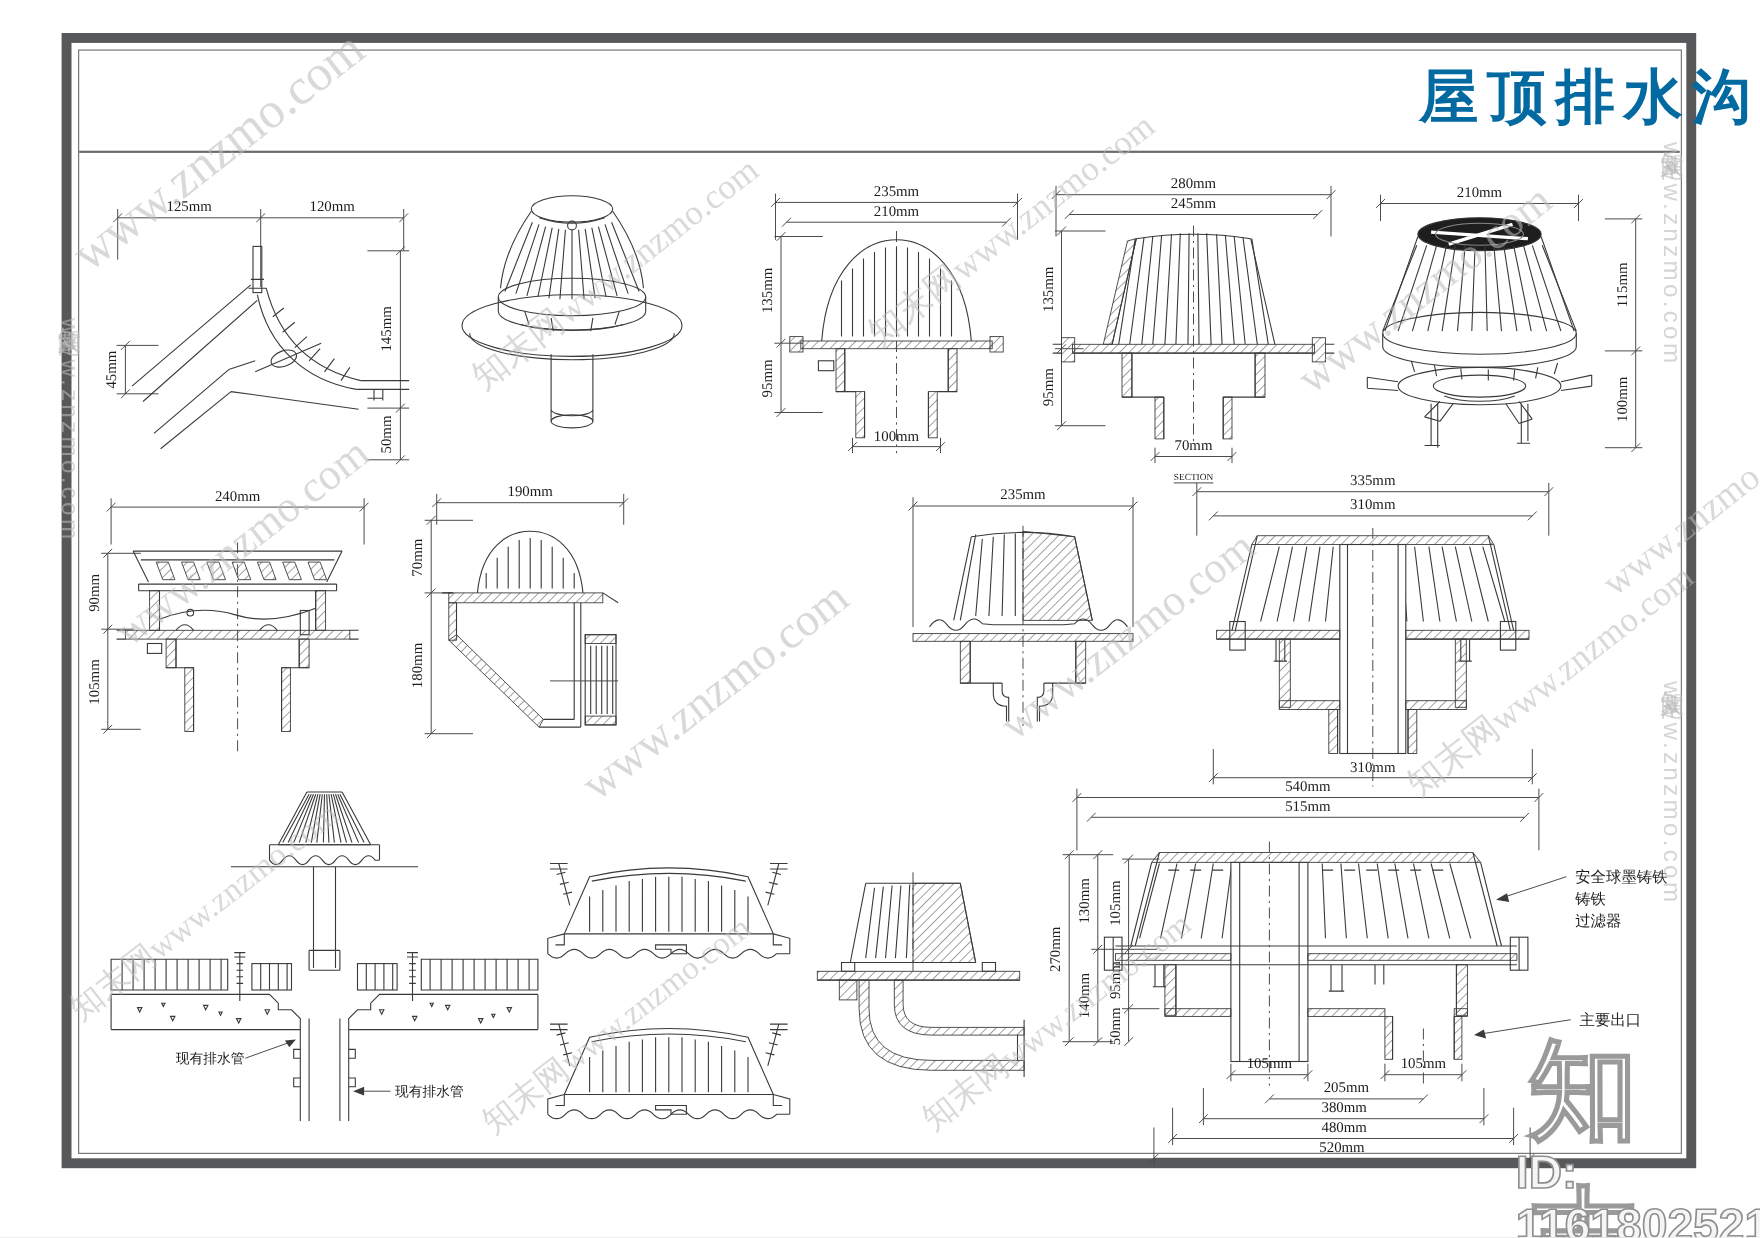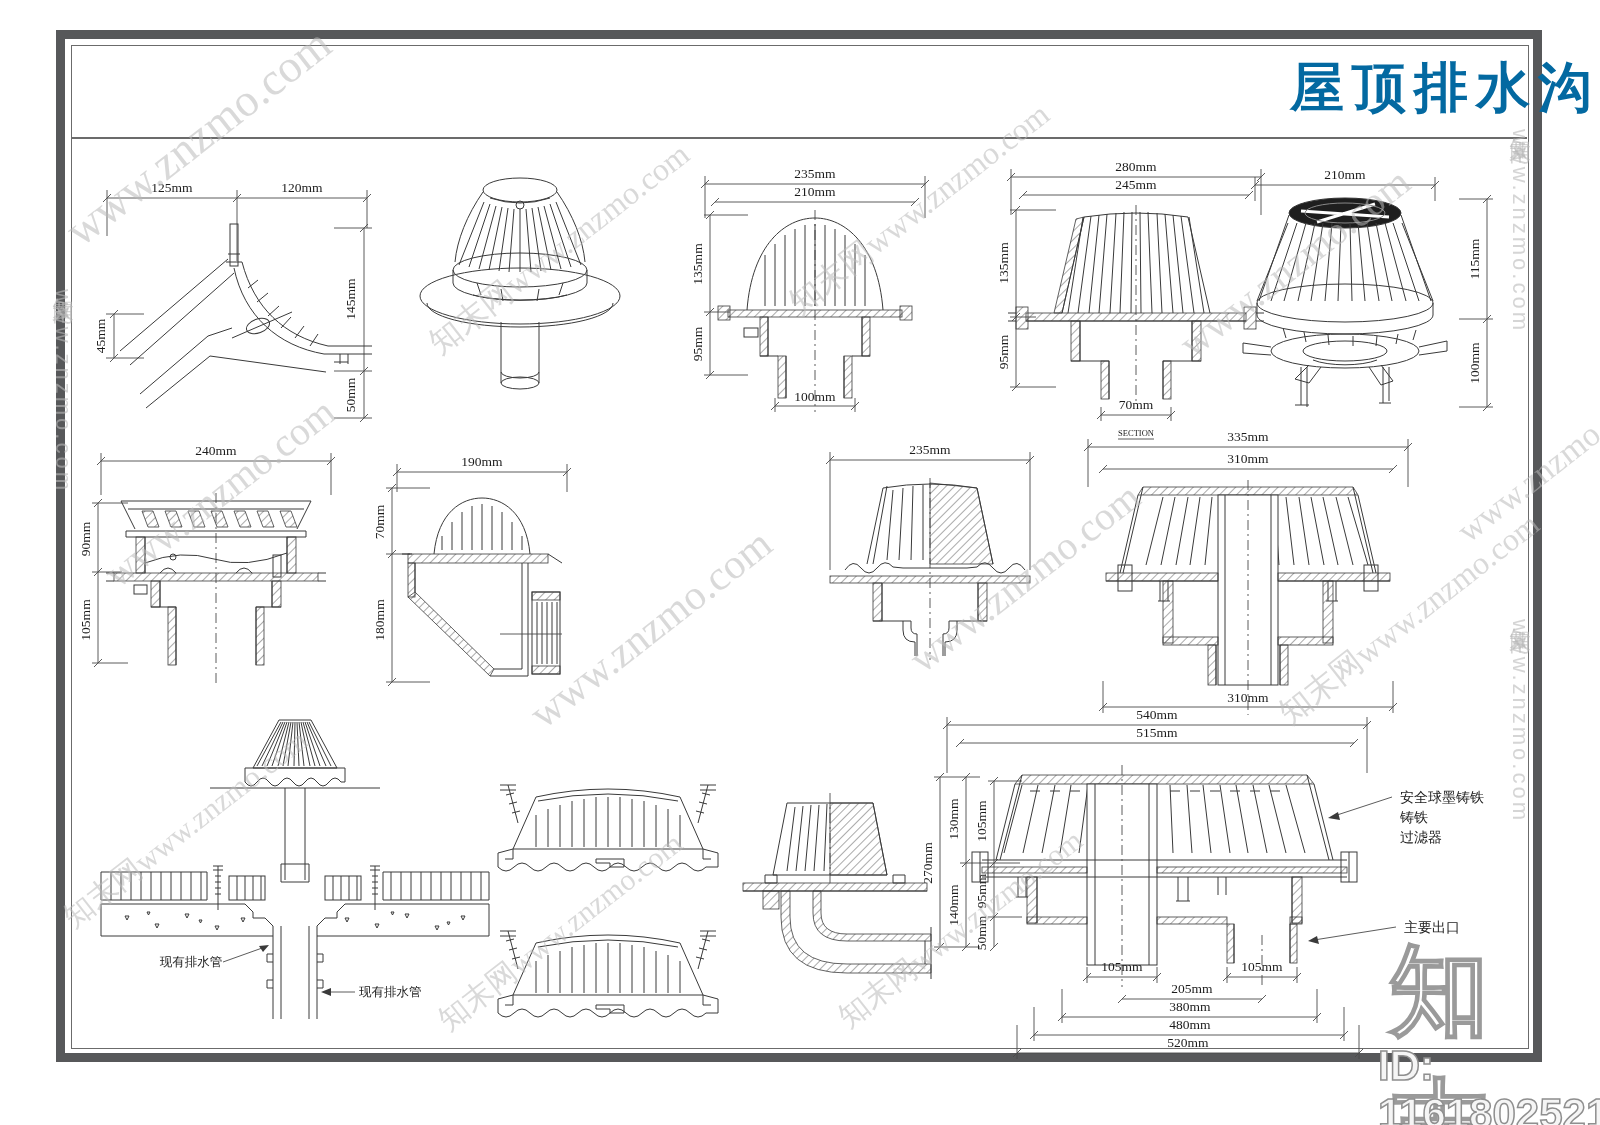--- a/index.html
+++ b/index.html
@@ -110,21 +110,21 @@
   <rect class="hz" x="70" y="157" width="8" height="39"></rect>
   <rect class="hz" x="172" y="157" width="8" height="39"></rect>
   <path class="ln" d="M78,157 V196 M172,157 V196 M70,196 H88 M162,196 H180"></path>
   <rect class="hz" x="88" y="196" width="8" height="42"></rect>
   <rect class="hz" x="154" y="196" width="8" height="42"></rect>
   <path class="ln" d="M96,196 V238 M154,196 V238"></path>
   <rect class="ln" x="54" y="168" width="14" height="9"></rect>
 </svg>
 </div>
 
-<div class="fig" style="left:996px;top:155px;width:280px;height:290px">
+<div class="fig" style="left:945px;top:155px;width:280px;height:290px">
 <svg viewBox="0 0 280 290" width="280" height="290">
   <path class="dm" d="M15,22 H265 M15,14 V60 M265,14 V60 M11,26 L19,18 M261,26 L269,18"></path>
   <text class="dim" x="140" y="16">280mm</text>
   <path class="dm" d="M27,40 H253 M23,44 L31,36 M249,44 L257,36"></path>
   <text class="dim" x="140" y="34">245mm</text>
   <path class="dm" d="M20,55 V232 M14,55 H60 M14,162 H40 M14,232 H60 M16,59 L24,51 M16,166 L24,158 M16,236 L24,228"></path>
   <text class="dim" transform="rotate(-90 12 108)" x="12" y="108">135mm</text>
   <text class="dim" transform="rotate(-90 12 197)" x="12" y="197">95mm</text>
   <path class="dm" d="M105,260 H175 M105,252 V266 M175,252 V266 M101,264 L109,256 M171,264 L179,256"></path>
   <text class="dim" x="140" y="254">70mm</text>
@@ -197,21 +197,21 @@
   <rect class="hz" x="75" y="146" width="9" height="26"></rect>
   <rect class="hz" x="196" y="146" width="9" height="26"></rect>
   <path class="ln" d="M84,146 V172 M196,146 V172 M75,172 H100 M180,172 H205"></path>
   <rect class="hz" x="92" y="172" width="8" height="58"></rect>
   <rect class="hz" x="180" y="172" width="8" height="58"></rect>
   <path class="ln" d="M100,172 V230 M180,172 V230"></path>
   <rect class="ln" x="58" y="150" width="13" height="9"></rect>
 </svg>
 </div>
 
-<div class="fig" style="left:372px;top:442px;width:225px;height:260px">
+<div class="fig" style="left:372px;top:427px;width:225px;height:260px">
 <svg viewBox="0 0 225 260" width="225" height="260">
   <path class="dm" d="M25,30 H195 M25,22 V50 M195,22 V50 M21,34 L29,26 M191,34 L199,26"></path>
   <text class="dim" x="110" y="24">190mm</text>
   <path class="dm" d="M20,46 V240 M14,46 H58 M14,112 H38 M14,240 H58 M16,50 L24,42 M16,116 L24,108 M16,244 L24,236"></path>
   <text class="dim" transform="rotate(-90 12 80)" x="12" y="80">70mm</text>
   <text class="dim" transform="rotate(-90 12 178)" x="12" y="178">180mm</text>
   <path class="ln" d="M62,112 C66,70 90,56 110,56 C130,56 154,70 158,112"></path>
   <path class="ln" d="M70,94 V108 M80,80 V108 M90,70 V108 M100,64 V108 M110,62 V108 M120,64 V108 M130,70 V108 M140,80 V108 M150,94 V108"></path>
   <rect class="hz" x="36" y="112" width="140" height="9"></rect>
   <path class="ln" d="M30,112 h10 M176,112 l14,9"></path>
@@ -334,21 +334,21 @@
   <rect class="hz" x="18" y="108" width="184" height="8"></rect>
   <path class="ln" d="M18,116 H202"></path>
   <rect class="hz" x="38" y="116" width="16" height="18"></rect>
   <path class="hz" d="M56,116 V142 Q56,198 122,198 H206 V189 H122 Q65,189 65,142 V116 z"></path>
   <path class="hz" d="M88,116 V138 Q88,166 122,166 H206 V159 H122 Q96,159 96,138 V116 z"></path>
   <path class="ln" d="M206,152 V204 M200,166 V189"></path>
   <path class="dm dash" d="M105,18 V110"></path>
 </svg>
 </div>
 
-<div class="fig" style="left:922px;top:705px;width:612px;height:362px">
+<div class="fig" style="left:954px;top:705px;width:612px;height:362px">
 <svg viewBox="0 0 612 362" width="612" height="362">
   <path class="dm" d="M25,20 H445 M25,12 V68 M445,12 V68 M21,24 L29,16 M441,24 L449,16"></path>
   <text class="dim" x="235" y="14">540mm</text>
   <path class="dm" d="M38,38 H432 M34,42 L42,34 M428,42 L436,34"></path>
   <text class="dim" x="235" y="32">515mm</text>
   <path class="dm" d="M18,72 V242 M12,72 H58 M12,242 H58 M14,76 L22,68 M14,246 L22,238"></path>
   <text class="dim" transform="rotate(-90 10 158)" x="10" y="158">270mm</text>
   <path class="dm" d="M44,72 V242 M38,158 H98 M40,76 L48,68 M40,162 L48,154 M40,246 L48,238"></path>
   <text class="dim" transform="rotate(-90 36 114)" x="36" y="114">130mm</text>
   <text class="dim" transform="rotate(-90 36 200)" x="36" y="200">140mm</text>

